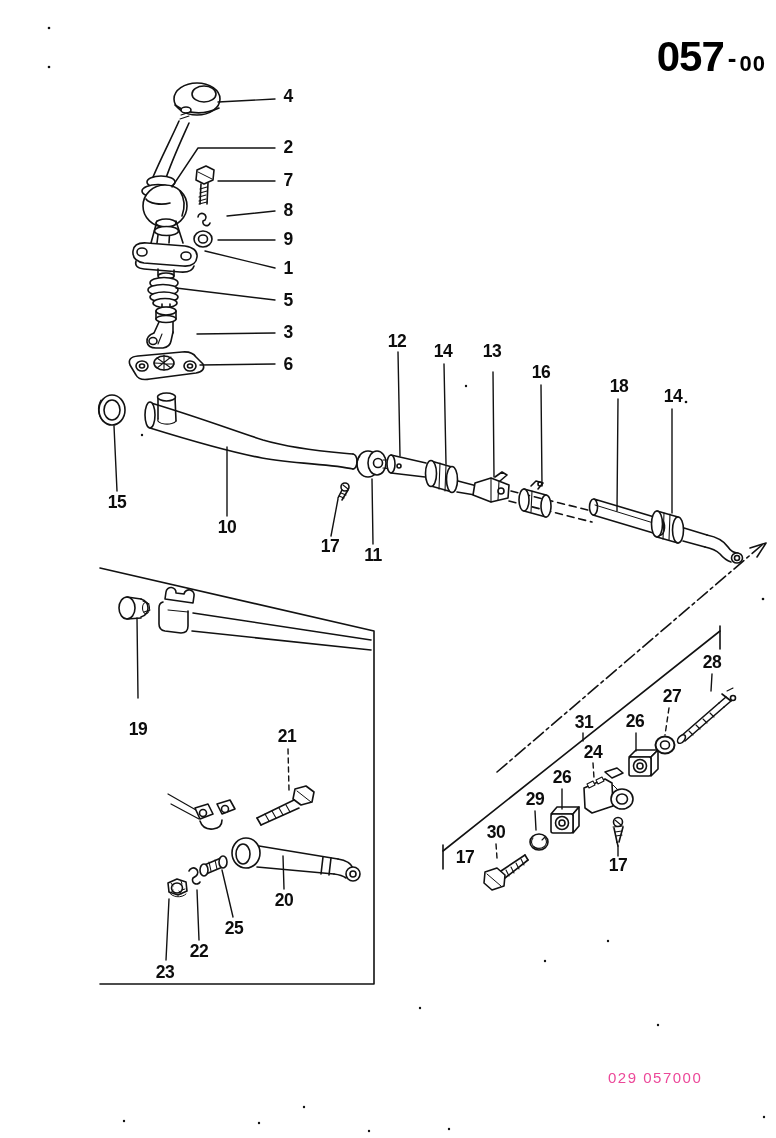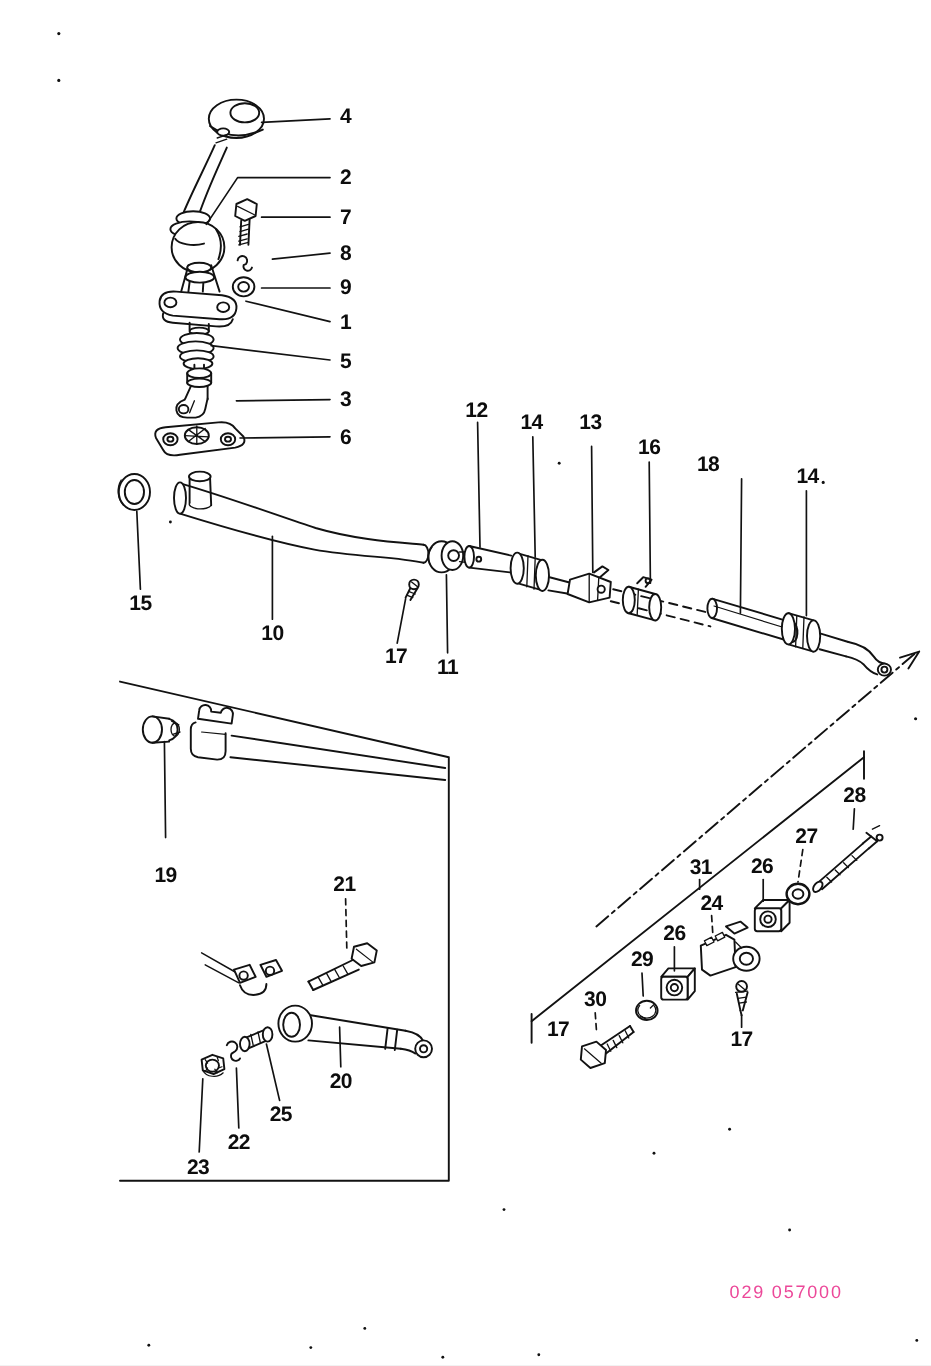--- a/index.html
+++ b/index.html
@@ -390,36 +390,41 @@
       <div class="callout" style="left: 288px; top: 333px;">3</div>
       <div class="callout" style="left: 288px; top: 365px;">6</div>
       <div class="callout" style="left: 117px; top: 503px;">15</div>
       <div class="callout" style="left: 227px; top: 528px;">10</div>
       <div class="callout" style="left: 330px; top: 547px;">17</div>
       <div class="callout" style="left: 373px; top: 556px; text-align: right;">11</div>
       <div class="callout" style="left: 397px; top: 342px;">12</div>
       <div class="callout" style="left: 443px; top: 352px;">14</div>
       <div class="callout" style="left: 492px; top: 352px;">13</div>
       <div class="callout" style="left: 541px; top: 373px;">16</div>
-      <div class="callout" style="left: 590px; top: 387px;">18</div>
+      <div class="callout" style="left: 619px; top: 387px;">18</div>
       <div class="callout" style="left: 673px; top: 397px;">14</div>
       <div class="callout" style="left: 138px; top: 710px; margin-top: 20px;">19</div>
       <div class="callout" style="left: 287px; top: 737px;">21</div>
       <div class="callout" style="left: 284px; top: 901px;">20</div>
       <div class="callout" style="left: 234px; top: 929px;">25</div>
       <div class="callout" style="left: 199px; top: 952px;">22</div>
       <div class="callout" style="left: 165px; top: 973px;">23</div>
       <div class="callout" style="left: 584px; top: 723px;">31</div>
       <div class="callout" style="left: 593px; top: 753px;">24</div>
       <div class="callout" style="left: 635px; top: 722px;">26</div>
       <div class="callout" style="left: 672px; top: 697px;">27</div>
       <div class="callout" style="left: 712px; top: 663px;">28</div>
       <div class="callout" style="left: 562px; top: 778px;">26</div>
       <div class="callout" style="left: 535px; top: 800px;">29</div>
       <div class="callout" style="left: 496px; top: 833px;">30</div>
       <div class="callout" style="left: 465px; top: 858px;">17</div>
       <div class="callout" style="left: 618px; top: 866px;">17</div>
     </div>
 
+  <div class="title">
+    <span class="main">057</span>
+    <span class="dash">-</span>
+    <span class="sub">00</span>
+  </div>
 
   <div class="footer">029 057000</div>
 
 </div>
 
 </body></html>

